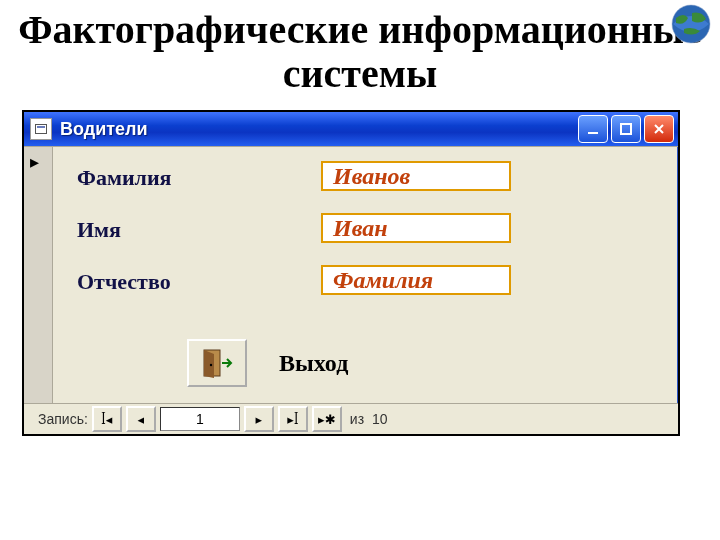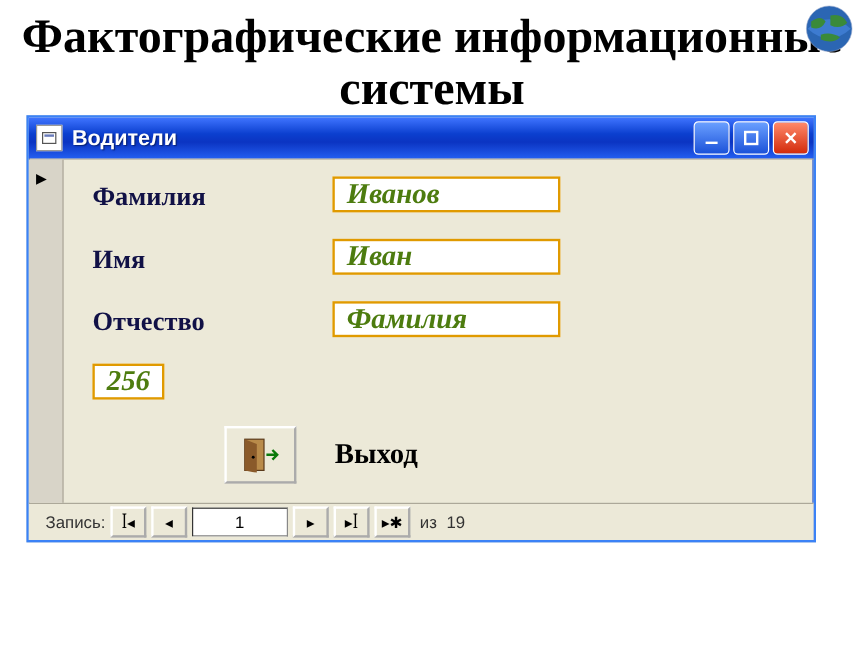--- a/index.html
+++ b/index.html
@@ -21,23 +21,23 @@
   .globe{
     position:absolute;
     top:3px;
     right:8px;
     width:42px;
     height:42px;
   }
   .window{
     position:absolute;
     left:22px;
-    top:96px;
+    top:110px;
     width:654px;
-    border:2px solid #3b82f6;
+    border:2px solid #000000;
     background:#ece9d8;
     font-family:Tahoma,Verdana,sans-serif;
     box-shadow:0 0 0 1px #2a55c9 inset;
   }
   .titlebar{
     height:34px;
     background:linear-gradient(to bottom,#3f74ff 0%,#0b3fcf 40%,#0b34c2 60%,#235ef0 100%);
     display:flex;
     align-items:center;
     color:#fff;
@@ -87,29 +87,29 @@
     font-size:22px;
     font-weight:bold;
     color:#111146;
     white-space:nowrap;
   }
   .field-wrap{position:relative}
   .field{
     font-family:"Brush Script MT","Monotype Corsiva",cursive;
     font-style:italic;
     font-weight:bold;
-    color:#4d7c0f;
+    color:#c2410c;
     font-size:24px;
     background:#fff;
     border:2px solid #e09a00;
     padding:1px 10px;
     min-width:190px;
     height:30px;
     box-sizing:border-box;
-    display:flex;align-items:center;
+    display:flex;align-items:center;margin-left:44px;
   }
   .field-wrap::after{
     content:"";
     position:absolute;
     left:6px;top:6px;right:-6px;bottom:-6px;
     background:#e6c400;
     z-index:-1;
   }
   .num-field{min-width:56px;text-align:right;justify-content:flex-end}
   .exit-row{display:flex;align-items:center;gap:32px;margin-top:2px;margin-bottom:8px}
@@ -212,23 +212,20 @@
             <div class="field">Иван</div>
           </div>
       </div>
       <div class="row">
         <div class="label">Отчество</div>
         <div class="field-wrap">
             <div class="field">Фамилия</div>
           </div>
       </div>
       <div class="row">
-        <div class="field-wrap">
-            <div class="field num-field">256</div>
-          </div>
       </div>
       <div class="exit-row">
         <div class="exit-btn">
           <svg width="34" height="30">
             <rect x="4" y="2" width="16" height="26" fill="#b98b4a" stroke="#5a3a1a"></rect>
             <polygon points="4,2 14,6 14,30 4,28" fill="#8a5a2a"></polygon>
             <circle cx="11" cy="17" r="1.2" fill="#000"></circle>
             <path d="M22 15 L30 15 M27 11 L31 15 L27 19" stroke="#0a7a0a" stroke-width="2" fill="none"></path>
           </svg>
         </div>
@@ -239,15 +236,15 @@
 
   <div class="navbar">
     <span>Запись:</span>
     <div class="nav-btn">ꟾ◂</div>
     <div class="nav-btn">◂</div>
     <input class="nav-input" value="1" style="">
     <div class="nav-btn">▸</div>
     <div class="nav-btn">▸ꟾ</div>
     <div class="nav-btn">▸✱</div>
     <span style="margin-left:4px">из</span>
-    <span style="margin-left:4px">19</span>
+    <span style="margin-left:4px">10</span>
   </div>
 </div>
 
 </body></html>

